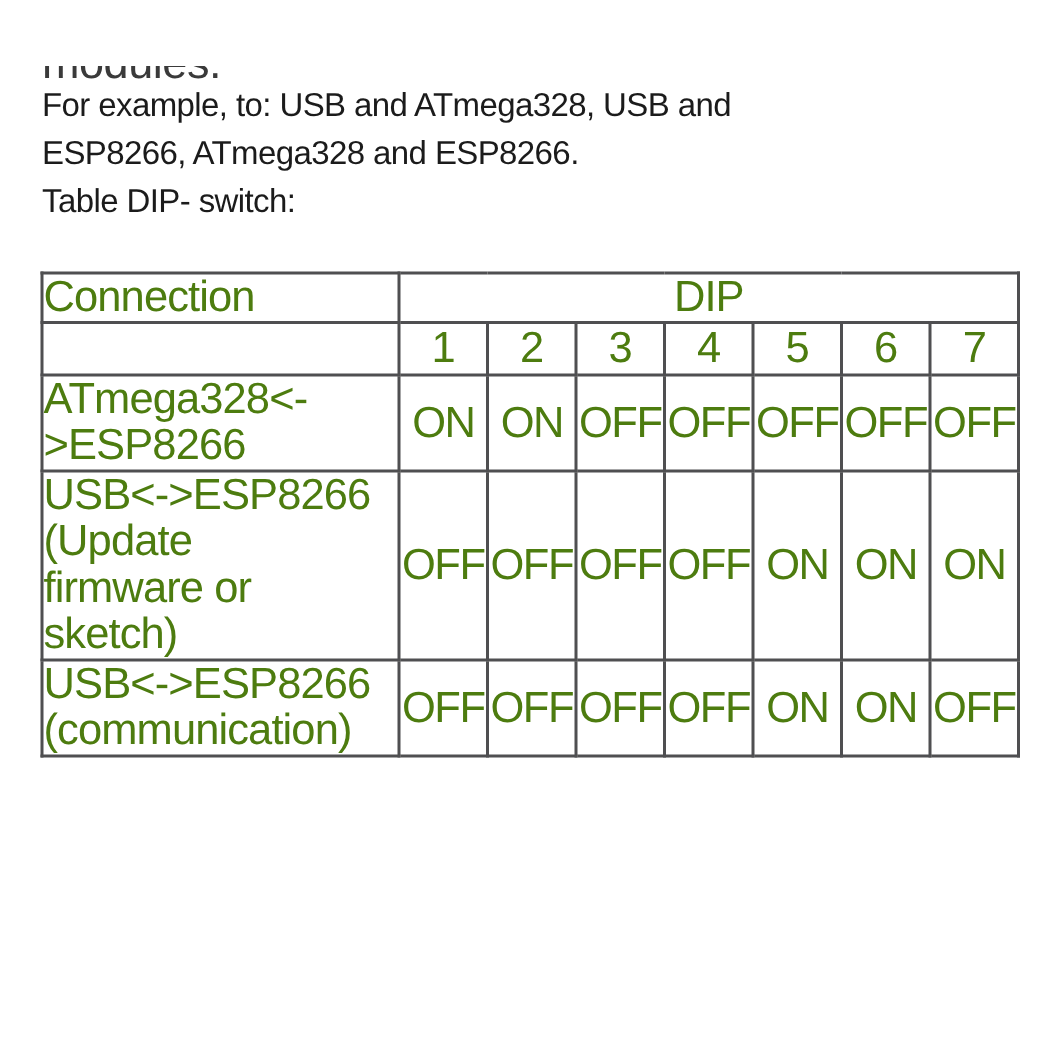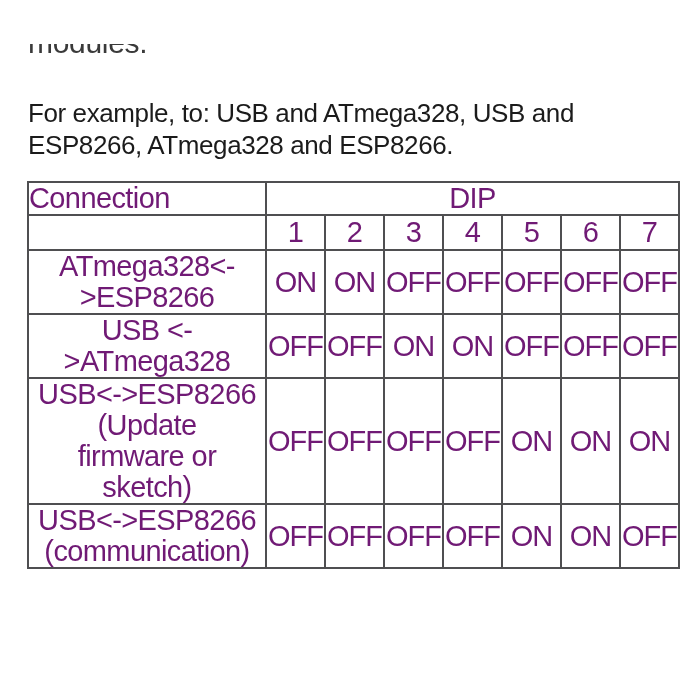--- a/index.html
+++ b/index.html
@@ -32,41 +32,40 @@
     line-height: 30px;
     letter-spacing: -0.3px;
     color: #3a3a3a;
   }
   
   .text-block {
     position: absolute;
     left: 28px;
     top: 54px;
     width: 655px;
-    font-size: 26px;
+    font-size: 22px;
     line-height: 32px;
     letter-spacing: -0.4px;
-    margin-top: 43px;
   }
   .text-block p {
     margin: 0;
     white-space: pre-line;
   }
   
   table.dip-table {
     position: absolute;
     left: 27px;
     top: 181px;
     border-collapse: collapse;
     table-layout: fixed;
     width: 651px;
     font-size: 29px;
     line-height: 31px;
     letter-spacing: -0.6px;
-    color: #701a75;
+    color: #4d7c0f;
   }
   table.dip-table td, table.dip-table th {
     border: 2px solid #4f4f51;
     padding: 0;
     font-weight: normal;
     overflow: hidden;
   }
   col.c-label { width: 238px; }
   col.c-pin   { width: 59px;  }
   .cell-connection {
@@ -79,21 +78,21 @@
     text-align: center;
     vertical-align: top;
     margin-top: 39px;
   }
   .pin-row td {
     text-align: center;
     vertical-align: middle;
     height: 33px;
   }
   .label-cell {
-    text-align: center;
+    text-align: left;
     vertical-align: top;
     padding-left: 2px;
     white-space: pre-line;
   }
   .value-cell {
     text-align: center;
     vertical-align: middle;
     letter-spacing: -1px;
   }
   tbody tr { height: 31px; }
@@ -103,20 +102,21 @@
 
 <div class="screen">
 
   <div class="clipped-line">
     <span>modules.</span>
   </div>
 
   <div class="text-block">
     <p>For example, to: USB and ATmega328, USB and
 ESP8266, ATmega328 and ESP8266.</p>
+    <p>Table DIP- switch:</p>
   </div>
 
   <table class="dip-table">
     <colgroup>
       <col class="c-label">
       <col class="c-pin">
         <col class="c-pin">
         <col class="c-pin">
         <col class="c-pin">
       <col class="c-pin">
@@ -145,31 +145,20 @@
 &gt;ESP8266</td>
           <td class="value-cell">ON</td>
           <td class="value-cell">ON</td>
           <td class="value-cell">OFF</td>
           <td class="value-cell">OFF</td>
           <td class="value-cell">OFF</td>
           <td class="value-cell">OFF</td>
           <td class="value-cell">OFF</td>
         </tr>
         <tr>
-          <td class="label-cell">USB &lt;-
-&gt;ATmega328</td>
-          <td class="value-cell">OFF</td>
-          <td class="value-cell">OFF</td>
-          <td class="value-cell">ON</td>
-          <td class="value-cell">ON</td>
-          <td class="value-cell">OFF</td>
-          <td class="value-cell">OFF</td>
-          <td class="value-cell">OFF</td>
-        </tr>
-        <tr>
           <td class="label-cell">USB&lt;-&gt;ESP8266
 (Update
 firmware or
 sketch)</td>
           <td class="value-cell">OFF</td>
           <td class="value-cell">OFF</td>
           <td class="value-cell">OFF</td>
           <td class="value-cell">OFF</td>
           <td class="value-cell">ON</td>
           <td class="value-cell">ON</td>

